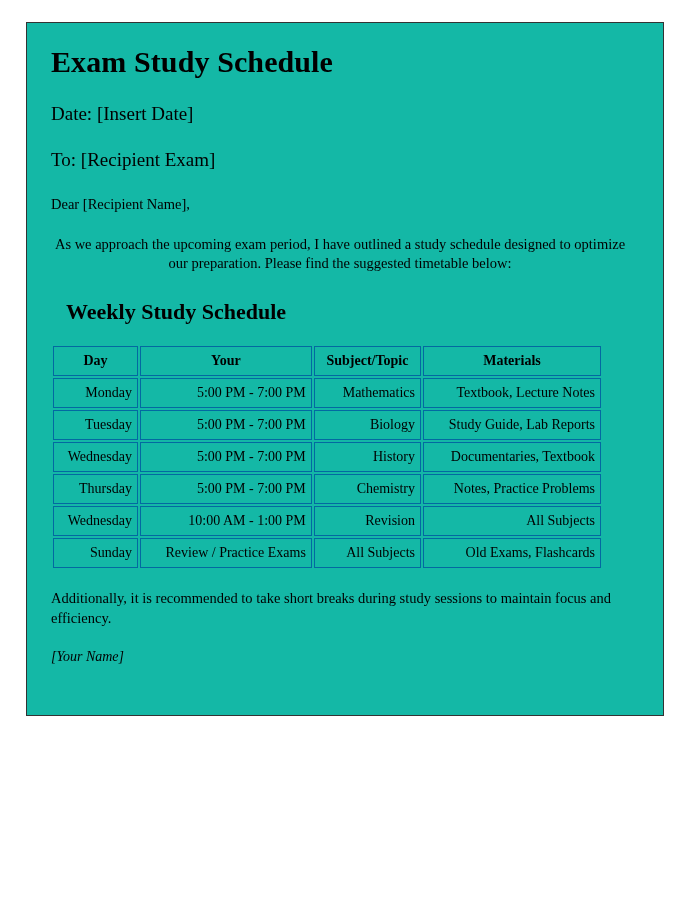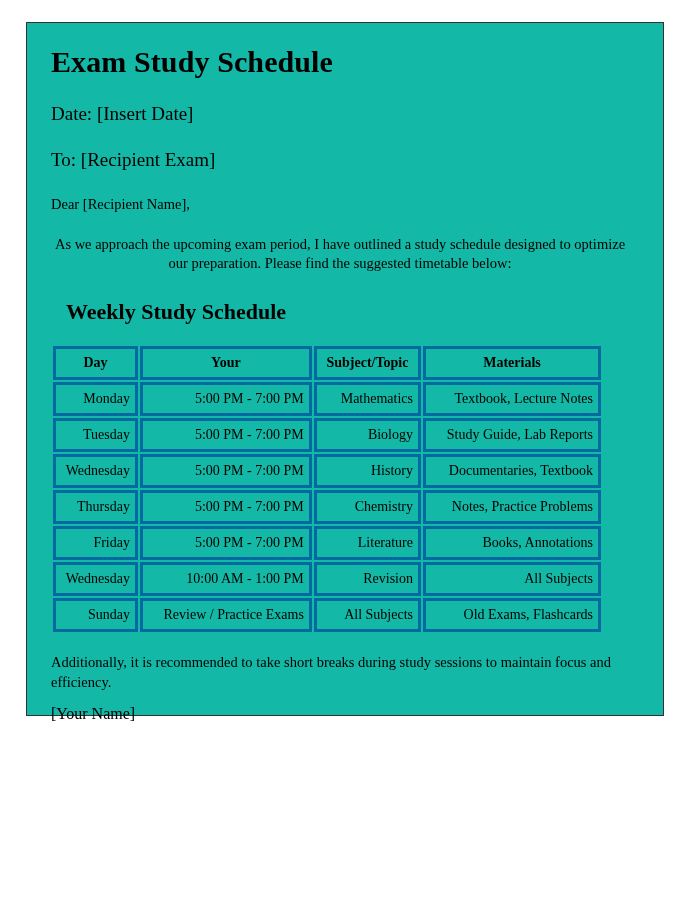--- a/index.html
+++ b/index.html
@@ -76,21 +76,21 @@
   }
   table.schedule-table {
     border-collapse: separate;
     border-spacing: 2px;
     width: 552px;
     table-layout: fixed;
     font-size: 14px;
   }
   table.schedule-table th,
   table.schedule-table td {
-    border: 3px solid #0369a1;
+    border: 1px solid #0369a1;
     padding: 5px 5px 5px 5px;
     height: 18px;
     vertical-align: middle;
     white-space: nowrap;
     overflow: hidden;
     font-weight: normal;
   }
   table.schedule-table th {
     text-align: center;
     font-weight: bold;
@@ -108,23 +108,24 @@
     line-height: 1.35;
     margin: 19px 0 0 0;
     width: 578px;
   }
   .signoff {
     font-size: 14.5px;
     line-height: 1.3;
     margin: 22px 0 0 0;
   }
   .signature {
-    font-size: 16px;
-    line-height: 1.3;
-    margin: 12px 0 0 0;
+    font-size: 14px;
+    line-height: 1.3;
+    margin: 20px 0 0 0;
+    font-style: italic;
   }
 </style>
 </head>
 <body>
 
 <div class="page-sheet">
   <div class="page-inner">
 
     <h1 class="doc-title">Exam Study Schedule</h1>
 
@@ -173,26 +174,20 @@
             <td>History</td>
             <td>Documentaries, Textbook</td>
           </tr>
           <tr>
             <td>Thursday</td>
             <td>5:00 PM - 7:00 PM</td>
             <td>Chemistry</td>
             <td>Notes, Practice Problems</td>
           </tr>
           <tr>
-            <td>Friday</td>
-            <td>5:00 PM - 7:00 PM</td>
-            <td>Literature</td>
-            <td>Books, Annotations</td>
-          </tr>
-          <tr>
             <td>Wednesday</td>
             <td>10:00 AM - 1:00 PM</td>
             <td>Revision</td>
             <td>All Subjects</td>
           </tr>
           <tr>
             <td>Sunday</td>
             <td>Review / Practice Exams</td>
             <td>All Subjects</td>
             <td>Old Exams, Flashcards</td>

